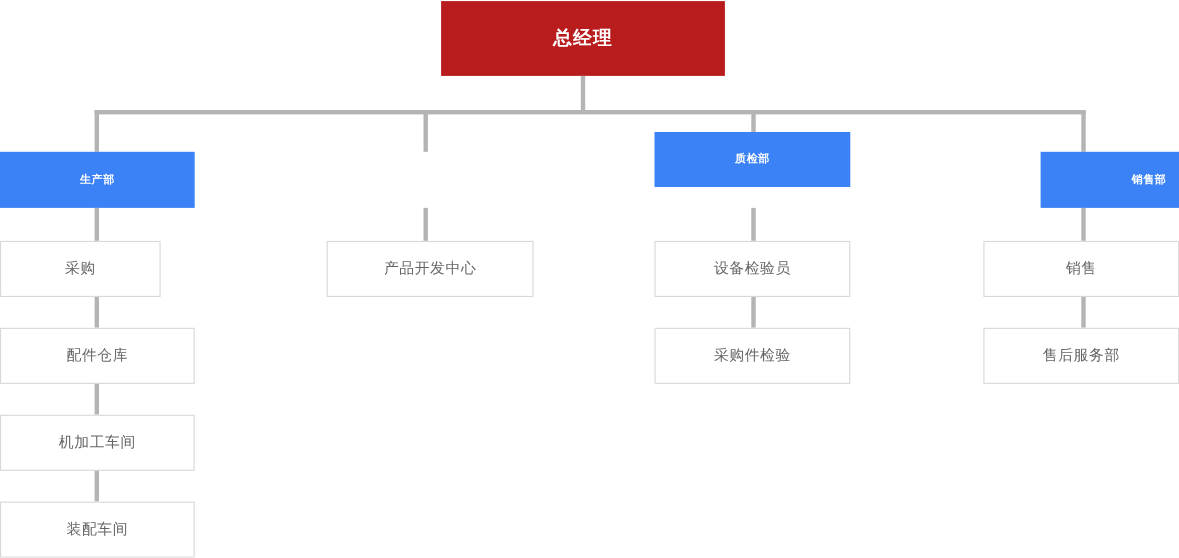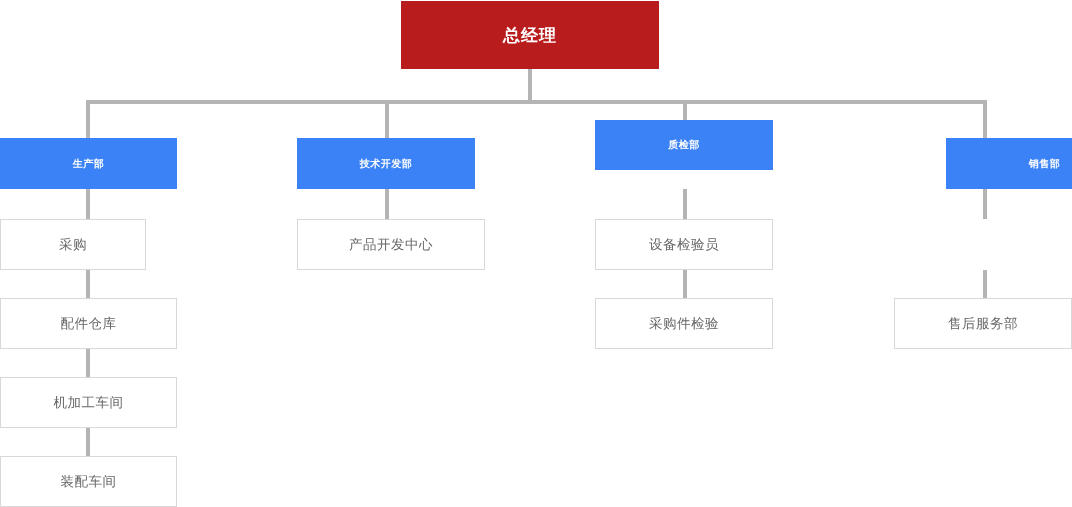--- a/index.html
+++ b/index.html
@@ -98,23 +98,20 @@
   <div class="node leaf" style="left:0px; top:377px; width:177px; height:51px;">
     <span>机加工车间</span>
   </div>
 
   <div class="conn v" style="left:86px; top:428px; height:28px;"></div>
   <div class="node leaf" style="left:0px; top:456px; width:177px; height:51px;text-align:center;">
     <span>装配车间</span>
   </div>
 
   <div class="conn v" style="left:385px; top:100px; height:38px;"></div>
-  <div class="node dept" style="left:297px; top:138px; width:178px; height:51px;">
-    <span>技术开发部</span>
-  </div>
 
   <div class="conn v" style="left:385px; top:189px; height:30px;"></div>
   <div class="node leaf" style="left:297px; top:219px; width:188px; height:51px;">
     <span>产品开发中心</span>
   </div>
 
   <div class="conn v" style="left:683px; top:100px; height:38px;"></div>
   <div class="node dept" style="left:595px; top:120px; width:178px; height:50px;">
     <span>质检部</span>
   </div>
@@ -128,19 +125,22 @@
   <div class="node leaf" style="left:595px; top:298px; width:178px; height:51px;">
     <span>采购件检验</span>
   </div>
 
   <div class="conn v" style="left:983px; top:100px; height:38px;"></div>
   <div class="node dept" style="left:946px; top:138px; width:197px; height:51px;">
     <span>销售部</span>
   </div>
 
   <div class="conn v" style="left:983px; top:189px; height:30px;"></div>
+  <div class="node leaf" style="left:894px; top:219px; width:178px; height:51px;">
+    <span>销售</span>
+  </div>
 
   <div class="conn v" style="left:983px; top:270px; height:28px;"></div>
   <div class="node leaf" style="left:894px; top:298px; width:178px; height:51px;">
     <span>售后服务部</span>
   </div>
 
 </div>
 
 </body></html>

